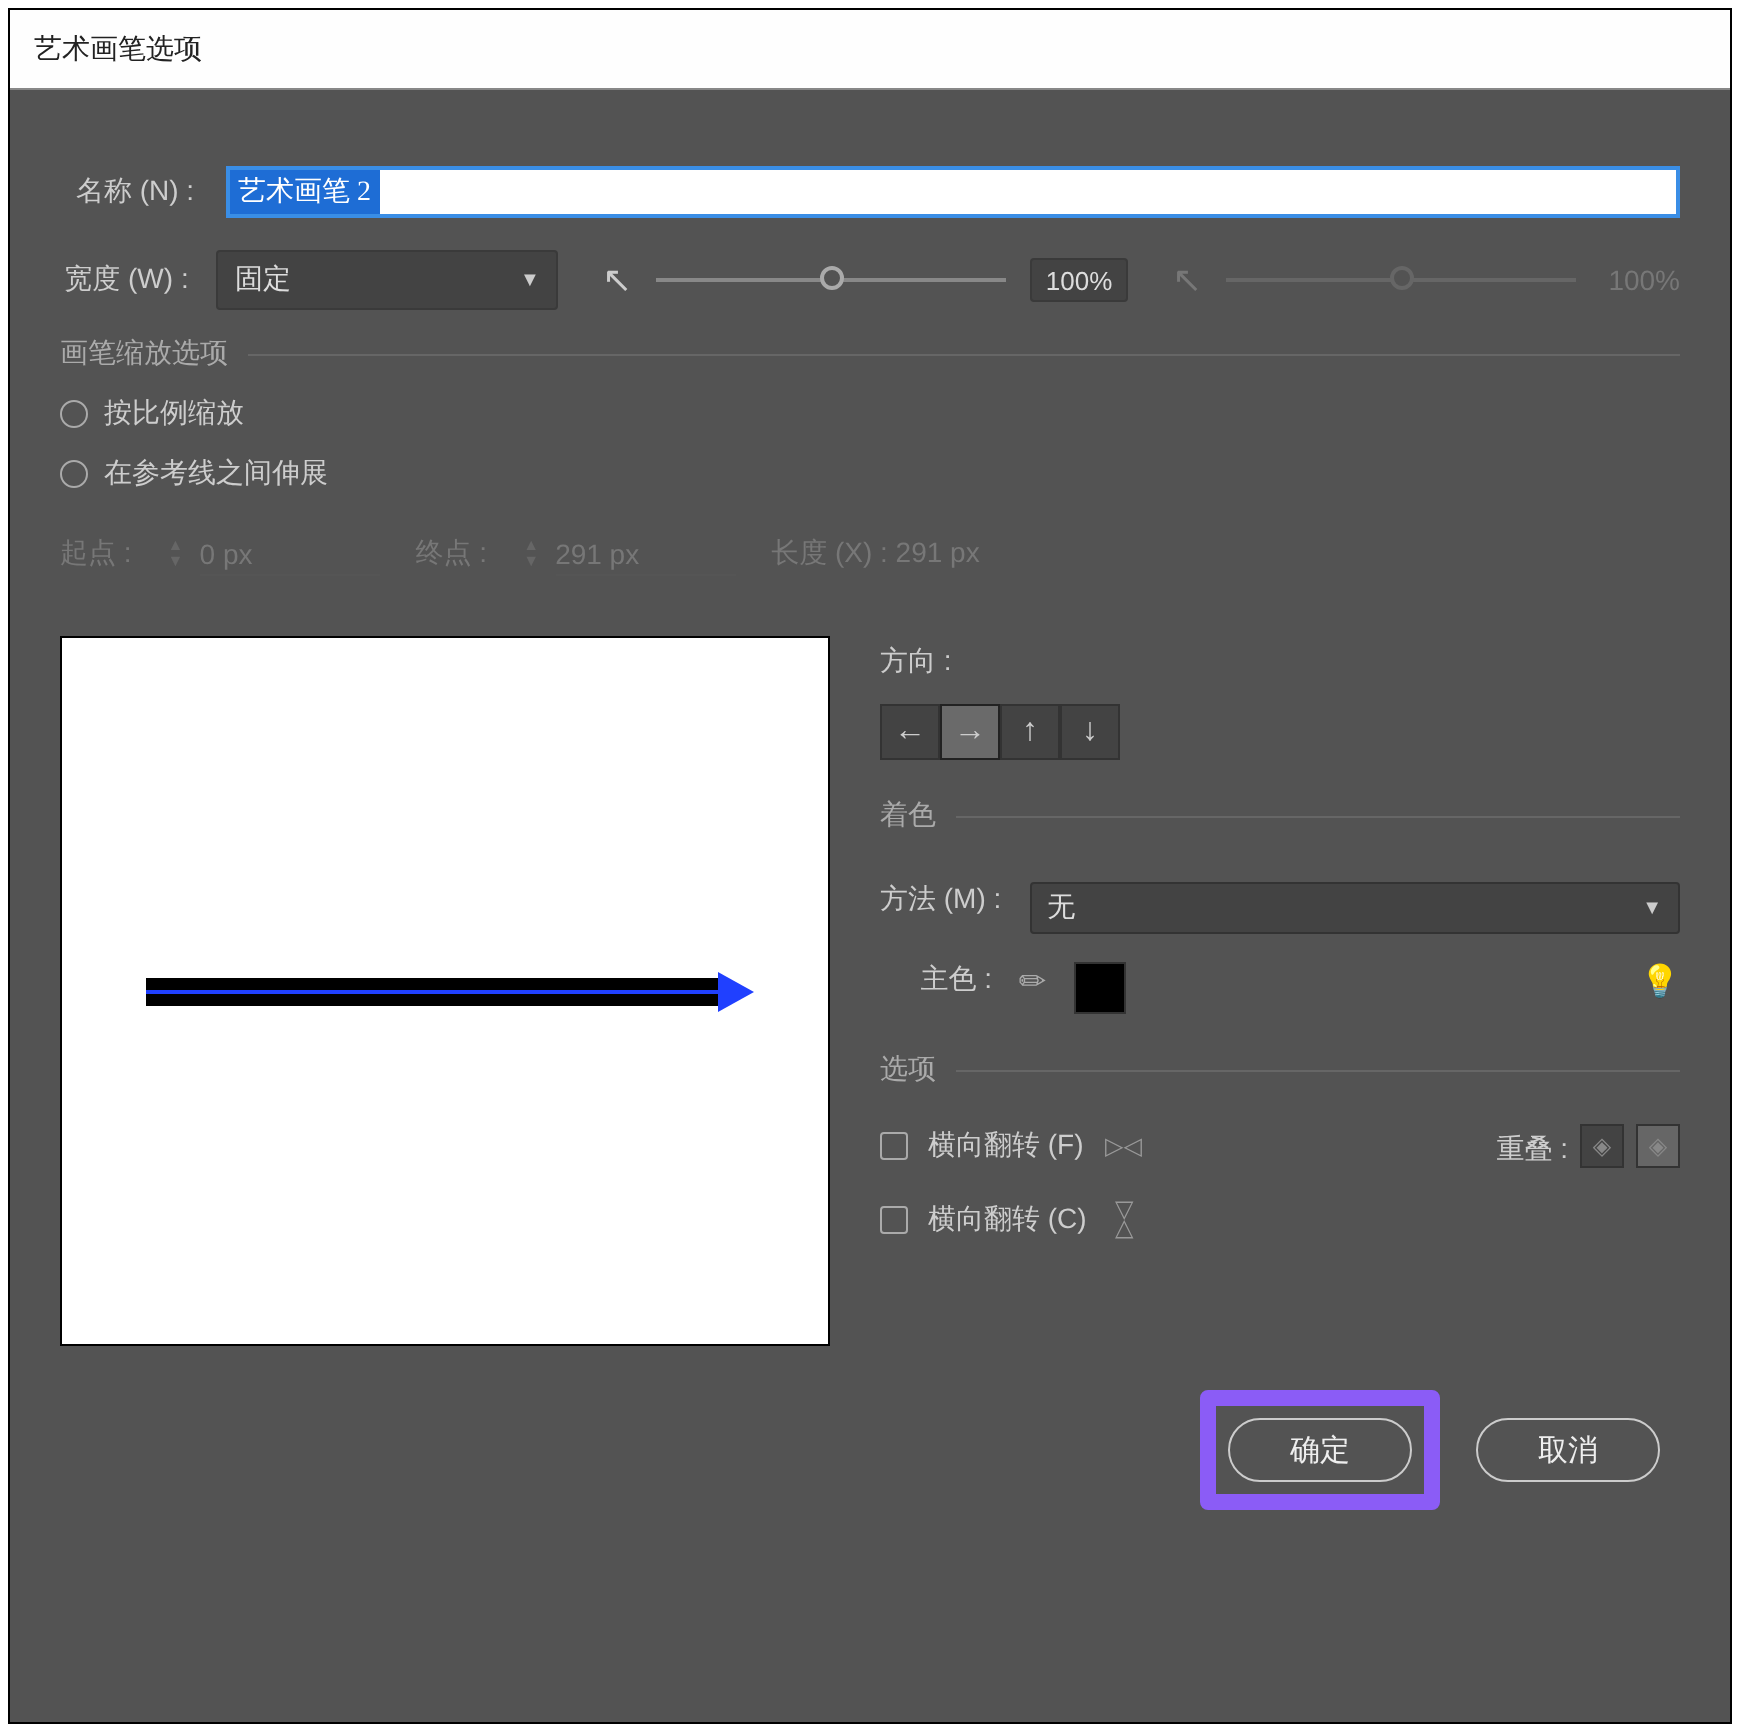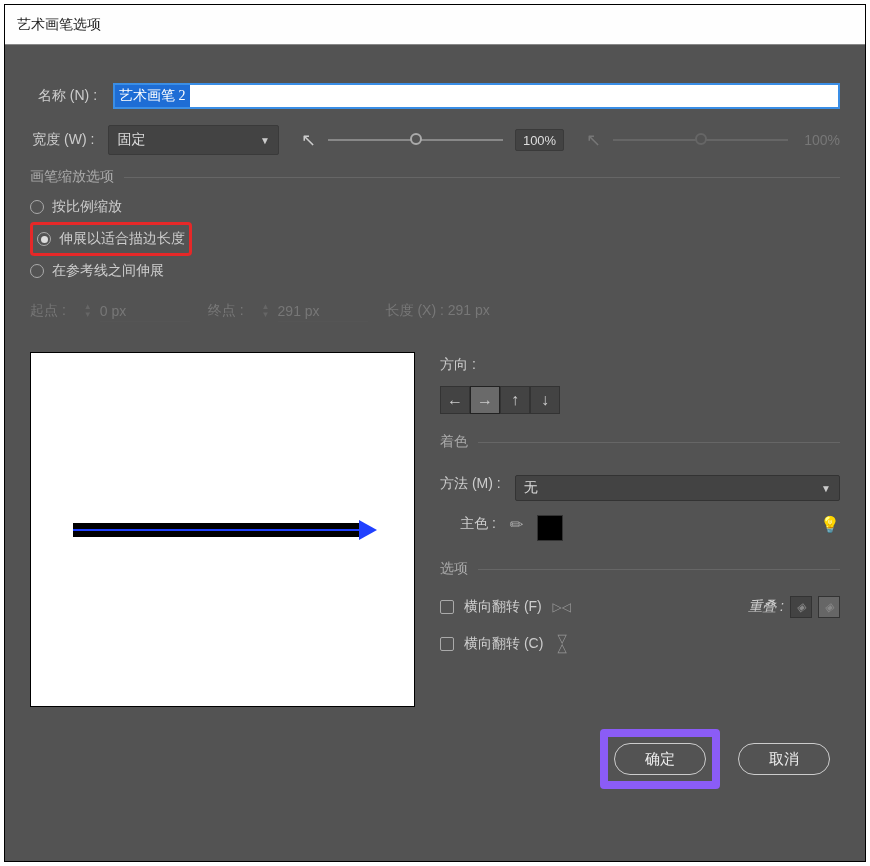--- a/index.html
+++ b/index.html
@@ -51,21 +51,21 @@
   
   .color-row { display: flex; align-items: flex-start; gap: 14px; margin-top: 14px; }
   .color-sel { flex: 1; height: 26px; background: #434343; border: 1px solid #333; border-radius: 2px; display: flex; align-items: center; justify-content: space-between; padding: 0 8px; color: #ddd; cursor: pointer; }
   .dropper { font-size: 16px; color: #aaa; transform: rotate(-45deg); }
   .swatch { width: 26px; height: 26px; background: #000; border: 1px solid #333; }
   .bulb { color: #888; font-size: 16px; margin-left: auto; }
   
   .check-row { display: flex; align-items: center; gap: 10px; padding: 8px 0; }
   .checkbox { width: 14px; height: 14px; border: 1.5px solid #aaa; border-radius: 2px; cursor: pointer; }
   .mini-icon-box { width: 20px; height: 20px; display: flex; align-items: center; justify-content: center; color: #999; font-size: 12px; border: 0px solid #555; }
-  .overlap-btns { margin-left: auto; display: flex; align-items: center; gap: 6px; font-style: italic; }
+  .overlap-btns { margin-left: auto; display: flex; align-items: flex-end; gap: 6px; }
   .ov-btn { width: 22px; height: 22px; background: #434343; border: 1px solid #333; display: flex; align-items: center; justify-content: center; font-size: 12px; color: #888; cursor: pointer; }
   .ov-btn.sel { background: #666; }
   
   .footer { display: flex; justify-content: flex-end; gap: 18px; padding: 22px 10px 0 0; }
   .btn { width: 92px; height: 32px; border: 1.5px solid #ccc; border-radius: 16px; background: transparent; color: #eee; display: flex; align-items: center; justify-content: center; cursor: pointer; font-size: 15px; }
   .ok-wrap { border: 8px solid #8b5cf6; border-radius: 4px; padding: 6px; }
 </style>
 </head>
 <body>
 
@@ -102,26 +102,20 @@
           </div>
       </div>
       <span class="dim" style="width:45px;text-align:right">100%</span>
     </div>
 
     <div class="group">
       <span class="group-title">画笔缩放选项</span>
       <div class="radio-row">
         <span class="radio"></span>
         <span>按比例缩放</span>
-      </div>
-      <div class="highlight-box">
-        <div class="radio-row" style="padding:3px 0">
-          <span class="radio sel"></span>
-          <span>伸展以适合描边长度</span>
-        </div>
       </div>
       <div class="radio-row">
         <span class="radio"></span>
         <span>在参考线之间伸展</span>
       </div>
       
       <div class="span-row">
         <span>起点 :</span>
         <div class="num-input">
           <span class="stepper">

